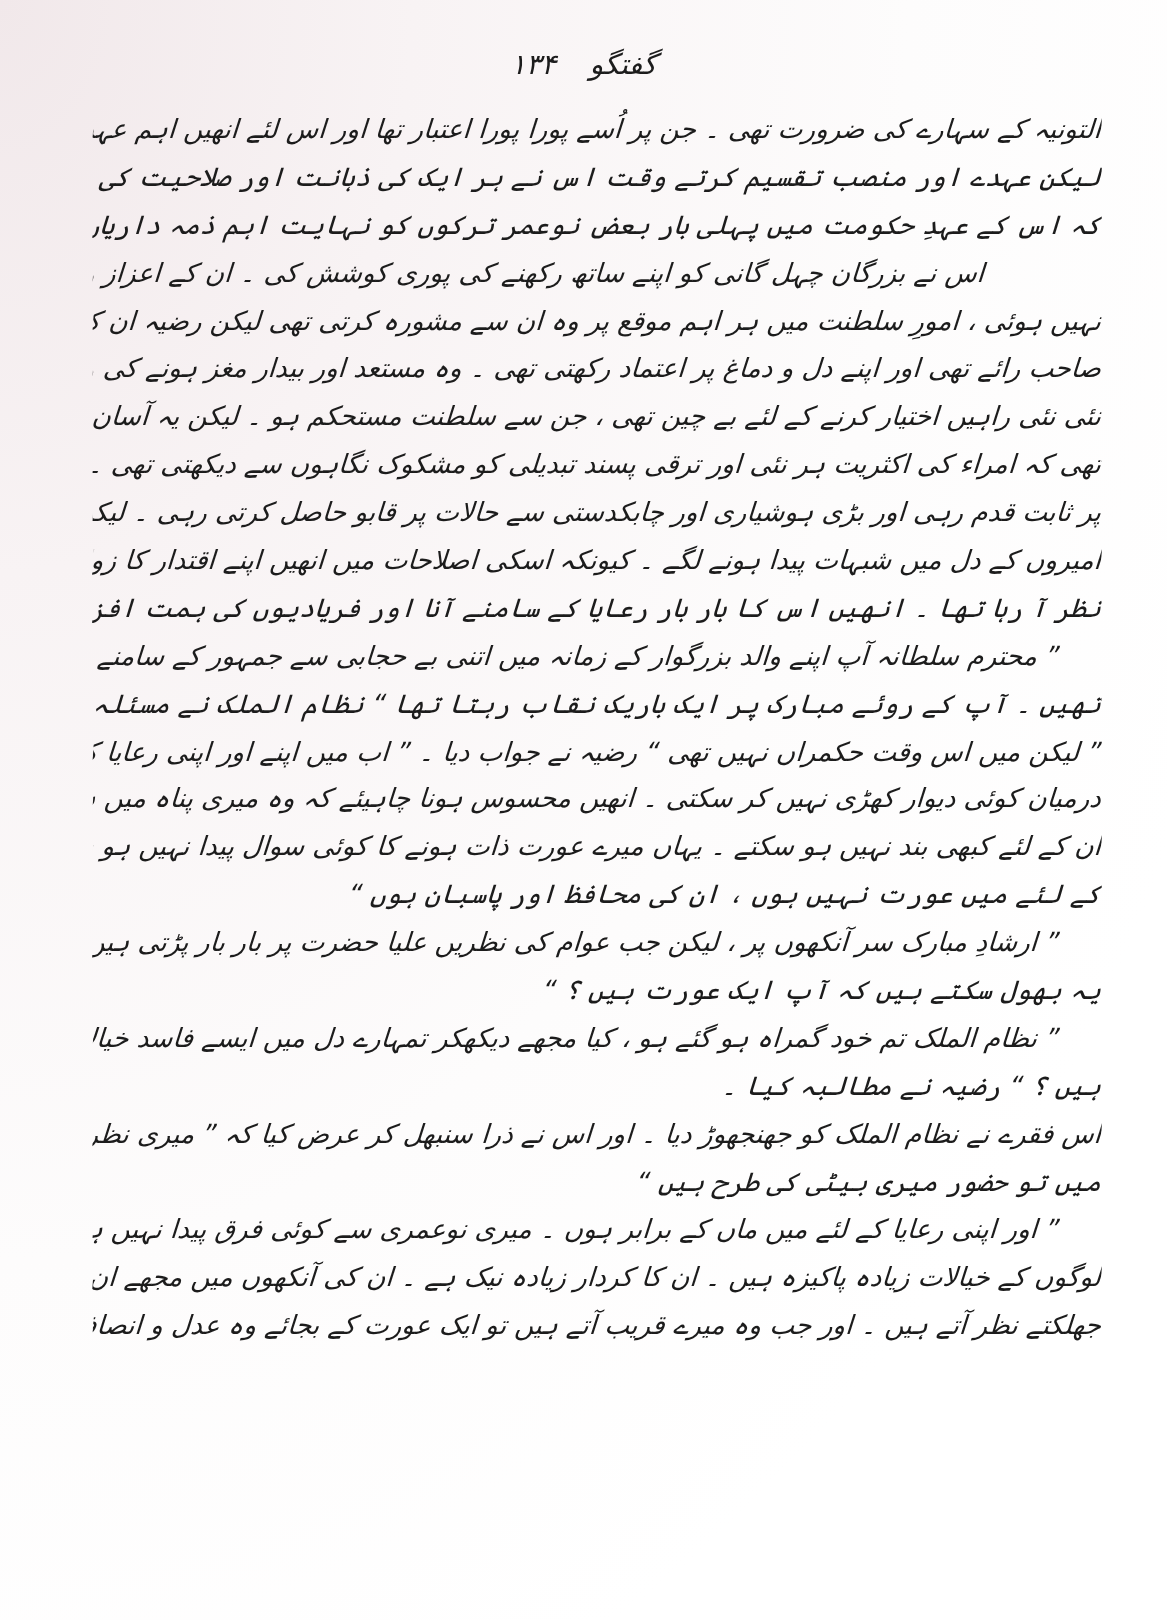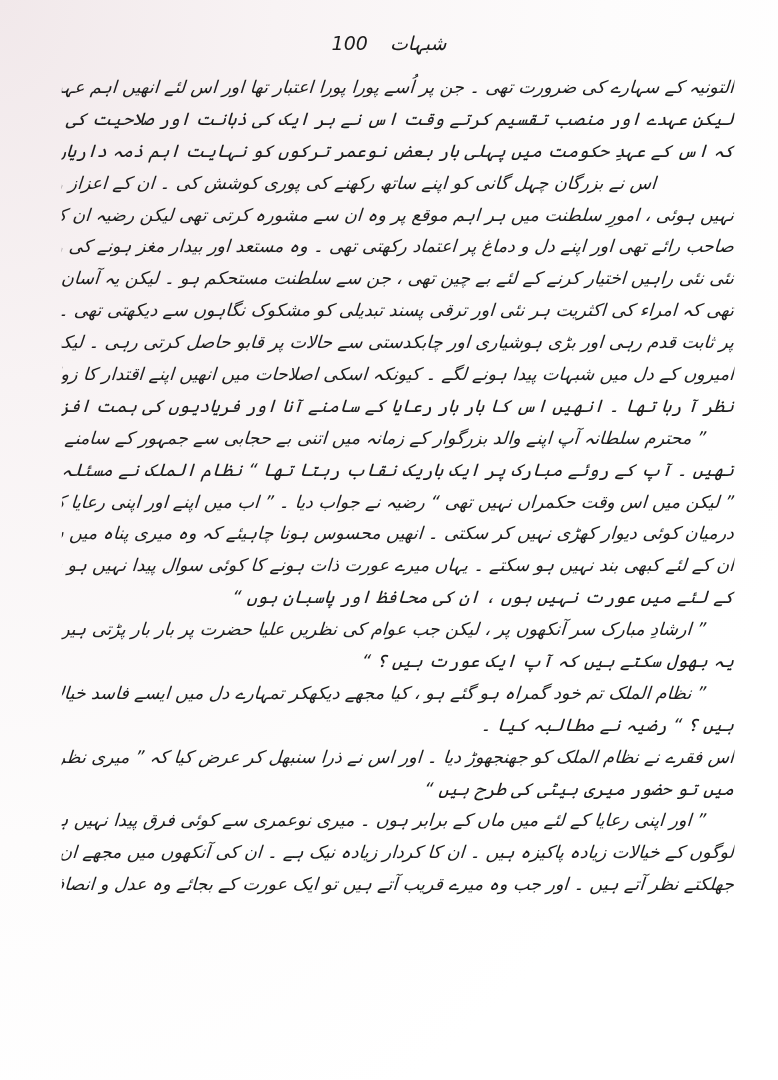--- a/index.html
+++ b/index.html
@@ -32,22 +32,22 @@
   }
   .line.indent { padding-right: 78px; }
   .line.short { text-align-last: right; }
   .line.quote-indent { padding-right: 28px; }
 </style>
 </head>
 <body>
 
 <div class="page">
   <div class="header">
-    <span>شبہات</span>
-    <span>100</span>
+    <span>گفتگو</span>
+    <span>۱۳۴</span>
   </div>
   <div class="body-text" id="body-text">
       <div class="line">التونیہ کے سہارے کی ضرورت تھی ۔ جن پر اُسے پورا پورا اعتبار تھا اور اس لئے انھیں اہم عہدوں پر فائز کیا گیا۔</div>
       <div class="line">لیکن عہدے اور منصب تقسیم کرتے وقت اس نے ہر ایک کی ذہانت اور صلاحیت کی صحیح داد دی ۔ یہی وجہ ہے</div>
       <div class="line short">کہ اس کے عہدِ حکومت میں پہلی بار بعض نوعمر ترکوں کو نہایت اہم ذمہ داریاں سپرد کی گئیں ۔</div>
       <div class="line indent">اس نے بزرگان چہل گانی کو اپنے ساتھ رکھنے کی پوری کوشش کی ۔ ان کے اعزاز و اکرام میں کوئی کمی</div>
       <div class="line">نہیں ہوئی ، امورِ سلطنت میں ہر اہم موقع پر وہ ان سے مشورہ کرتی تھی لیکن رضیہ ان کا آلہ کار نہیں بن سکتی تھی ۔ وہ خود</div>
       <div class="line">صاحب رائے تھی اور اپنے دل و دماغ پر اعتماد رکھتی تھی ۔ وہ مستعد اور بیدار مغز ہونے کی وجہ سے نظم و نسق کی</div>
       <div class="line">نئی نئی راہیں اختیار کرنے کے لئے بے چین تھی ، جن سے سلطنت مستحکم ہو ۔ لیکن یہ آسان کام نہیں تھا ۔ وہ جانتی</div>
       <div class="line">تھی کہ امراء کی اکثریت ہر نئی اور ترقی پسند تبدیلی کو مشکوک نگاہوں سے دیکھتی تھی ۔ لیکن وہ پھر بھی اپنی رائے</div>

